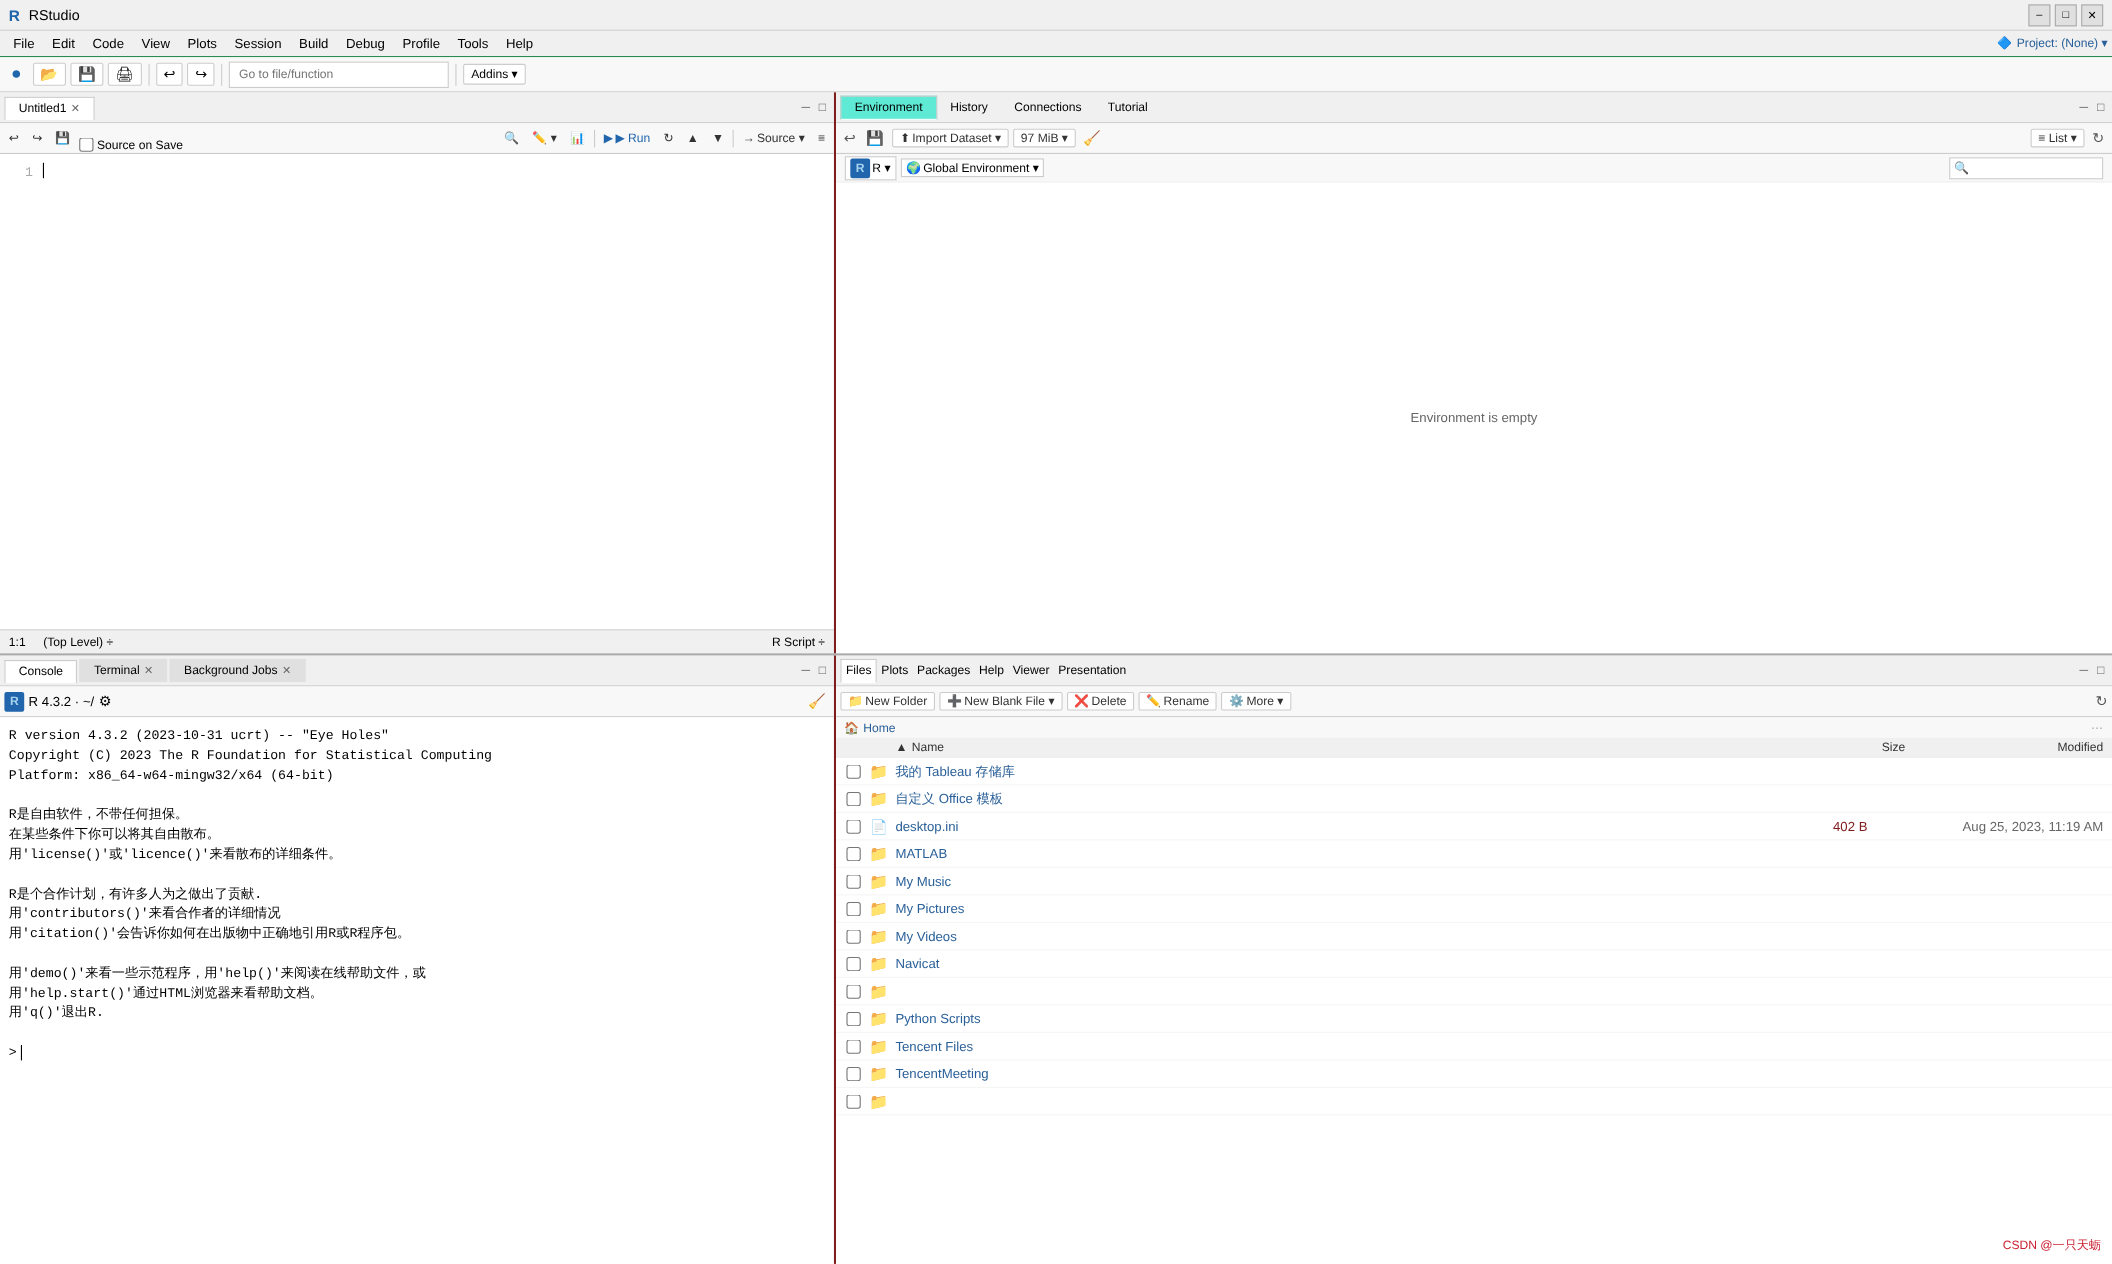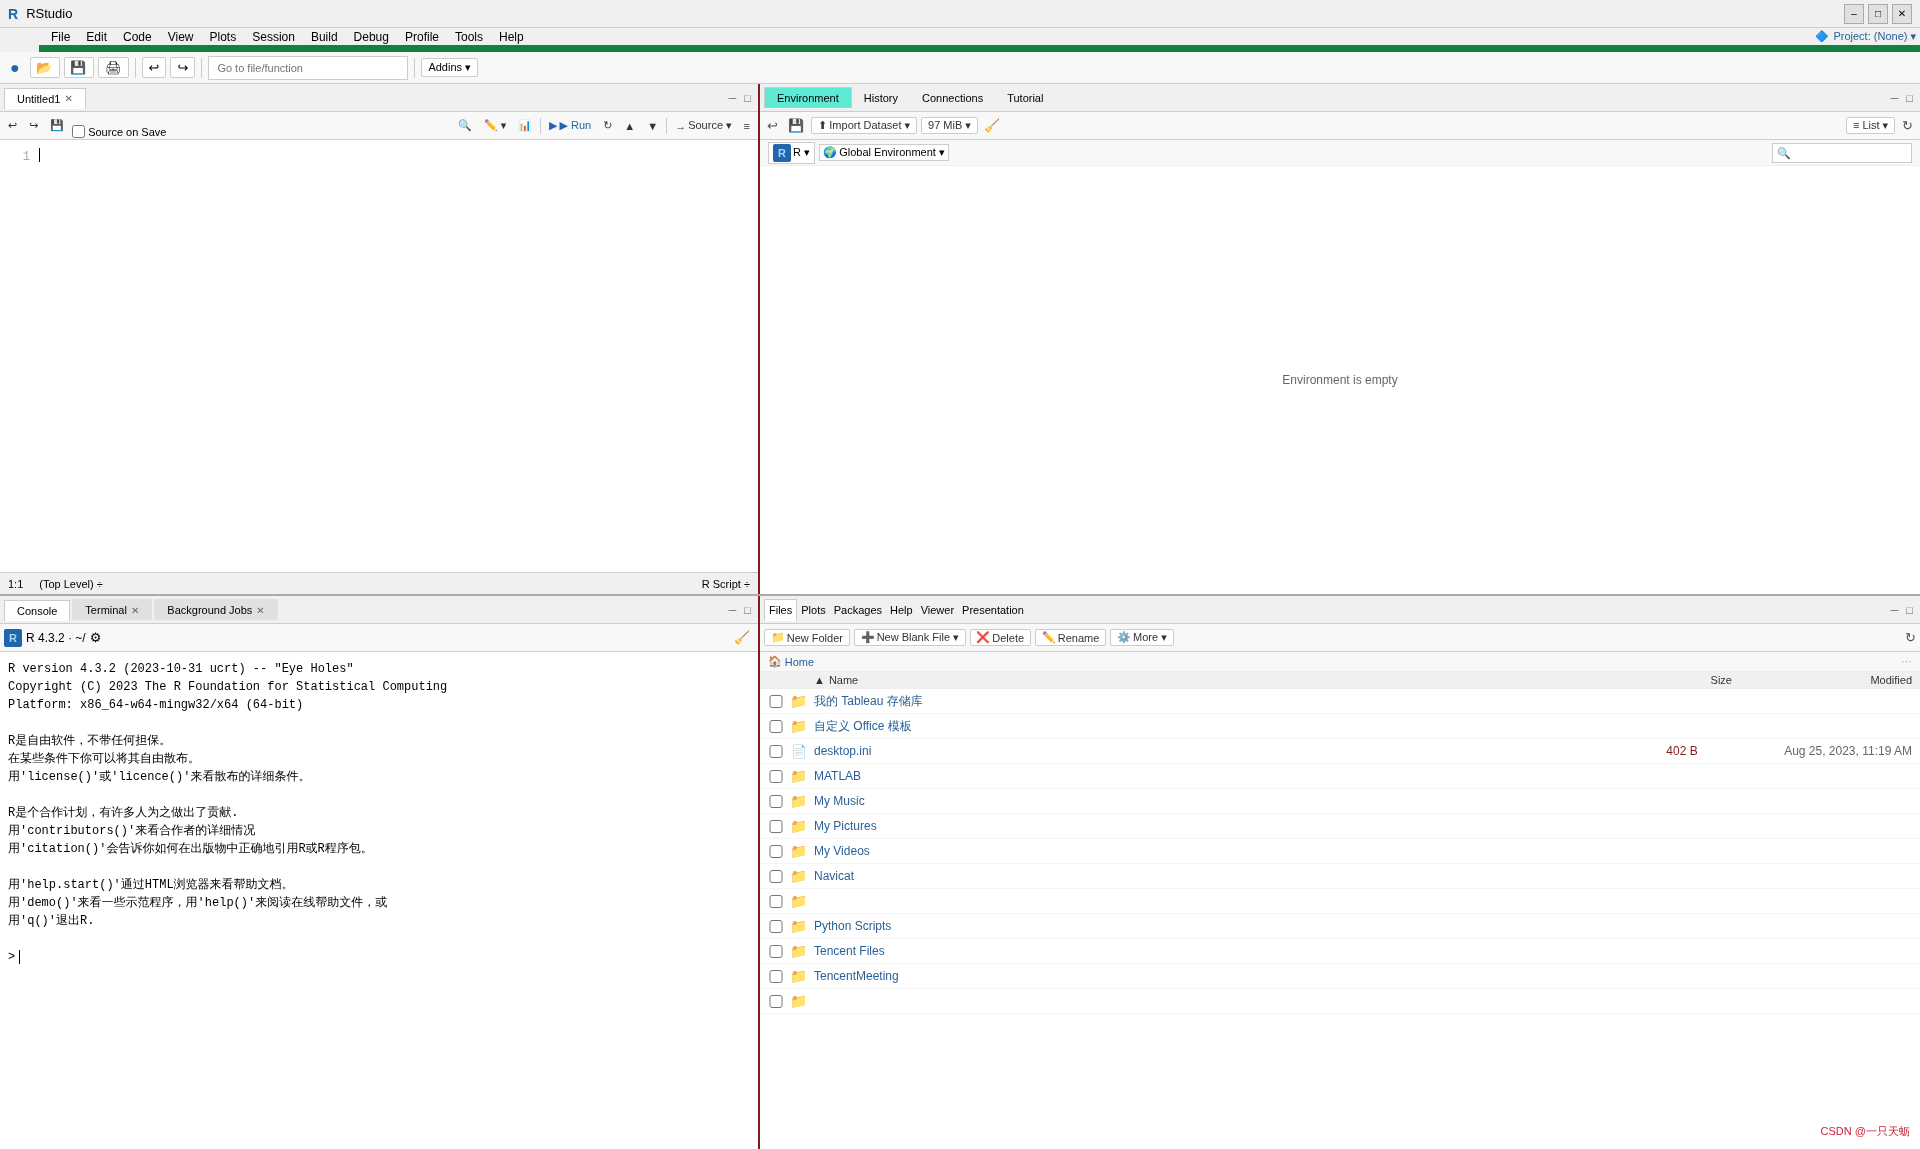--- a/index.html
+++ b/index.html
@@ -6,21 +6,21 @@
     body { font-family: 'Segoe UI', Arial, sans-serif; font-size: 12px; background: #f0f0f0; overflow: hidden; width: 1920px; height: 1149px; }
     
     
     .title-bar { background: #f0f0f0; height: 28px; display: flex; align-items: center; padding: 0 8px; border-bottom: 1px solid #ccc; justify-content: space-between; }
     .title-bar-left { display: flex; align-items: center; gap: 8px; }
     .title-text { font-size: 13px; font-weight: normal; }
     .title-controls { display: flex; gap: 4px; }
     .title-btn { width: 20px; height: 20px; border: 1px solid #aaa; background: #e0e0e0; cursor: pointer; font-size: 10px; display: flex; align-items: center; justify-content: center; }
     
     
-    .menu-bar { background: #f0f0f0; height: 24px; display: flex; align-items: center; padding: 0 4px; border-bottom: 7px solid #15803d; margin-left: 39px; }
+    .menu-bar { background: #f0f0f0; height: 24px; display: flex; align-items: center; padding: 0 4px; border-bottom: 1px solid #15803d; }
     .menu-item { padding: 2px 8px; cursor: pointer; font-size: 12px; }
     
     
     .toolbar { background: #f8f8f8; height: 32px; display: flex; align-items: center; padding: 0 4px; border-bottom: 1px solid #ccc; gap: 4px; }
     .toolbar-btn { padding: 2px 6px; border: 1px solid #ccc; background: white; cursor: pointer; font-size: 11px; border-radius: 2px; display: flex; align-items: center; gap: 2px; }
     .toolbar-separator { width: 1px; height: 20px; background: #ccc; margin: 0 2px; }
     .go-to-file { border: 1px solid #ccc; background: white; padding: 2px 8px; width: 200px; font-size: 11px; height: 24px; }
     
     
     .main-container { display: flex; flex-direction: column; height: calc(1149px - 84px); }
@@ -311,22 +311,22 @@
         <div>Platform: x86_64-w64-mingw32/x64 (64-bit)</div>
         <div>&nbsp;</div>
         <div>R是自由软件，不带任何担保。</div>
         <div>在某些条件下你可以将其自由散布。</div>
         <div>用'license()'或'licence()'来看散布的详细条件。</div>
         <div>&nbsp;</div>
         <div>R是个合作计划，有许多人为之做出了贡献.</div>
         <div>用'contributors()'来看合作者的详细情况</div>
         <div>用'citation()'会告诉你如何在出版物中正确地引用R或R程序包。</div>
         <div>&nbsp;</div>
+        <div>用'demo()'来看一些示范程序，用'help()'来阅读在线帮助文件，或</div>
         <div>用'help.start()'通过HTML浏览器来看帮助文档。</div>
-        <div>用'demo()'来看一些示范程序，用'help()'来阅读在线帮助文件，或</div>
         <div>用'q()'退出R.</div>
         <div>&nbsp;</div>
         <div style="display:flex;align-items:center;gap:4px;">
           <span class="console-prompt">&gt;</span>
           <span class="code-cursor"></span>
         </div>
       </div>
     </div>
 
     <div class="right-panel">

